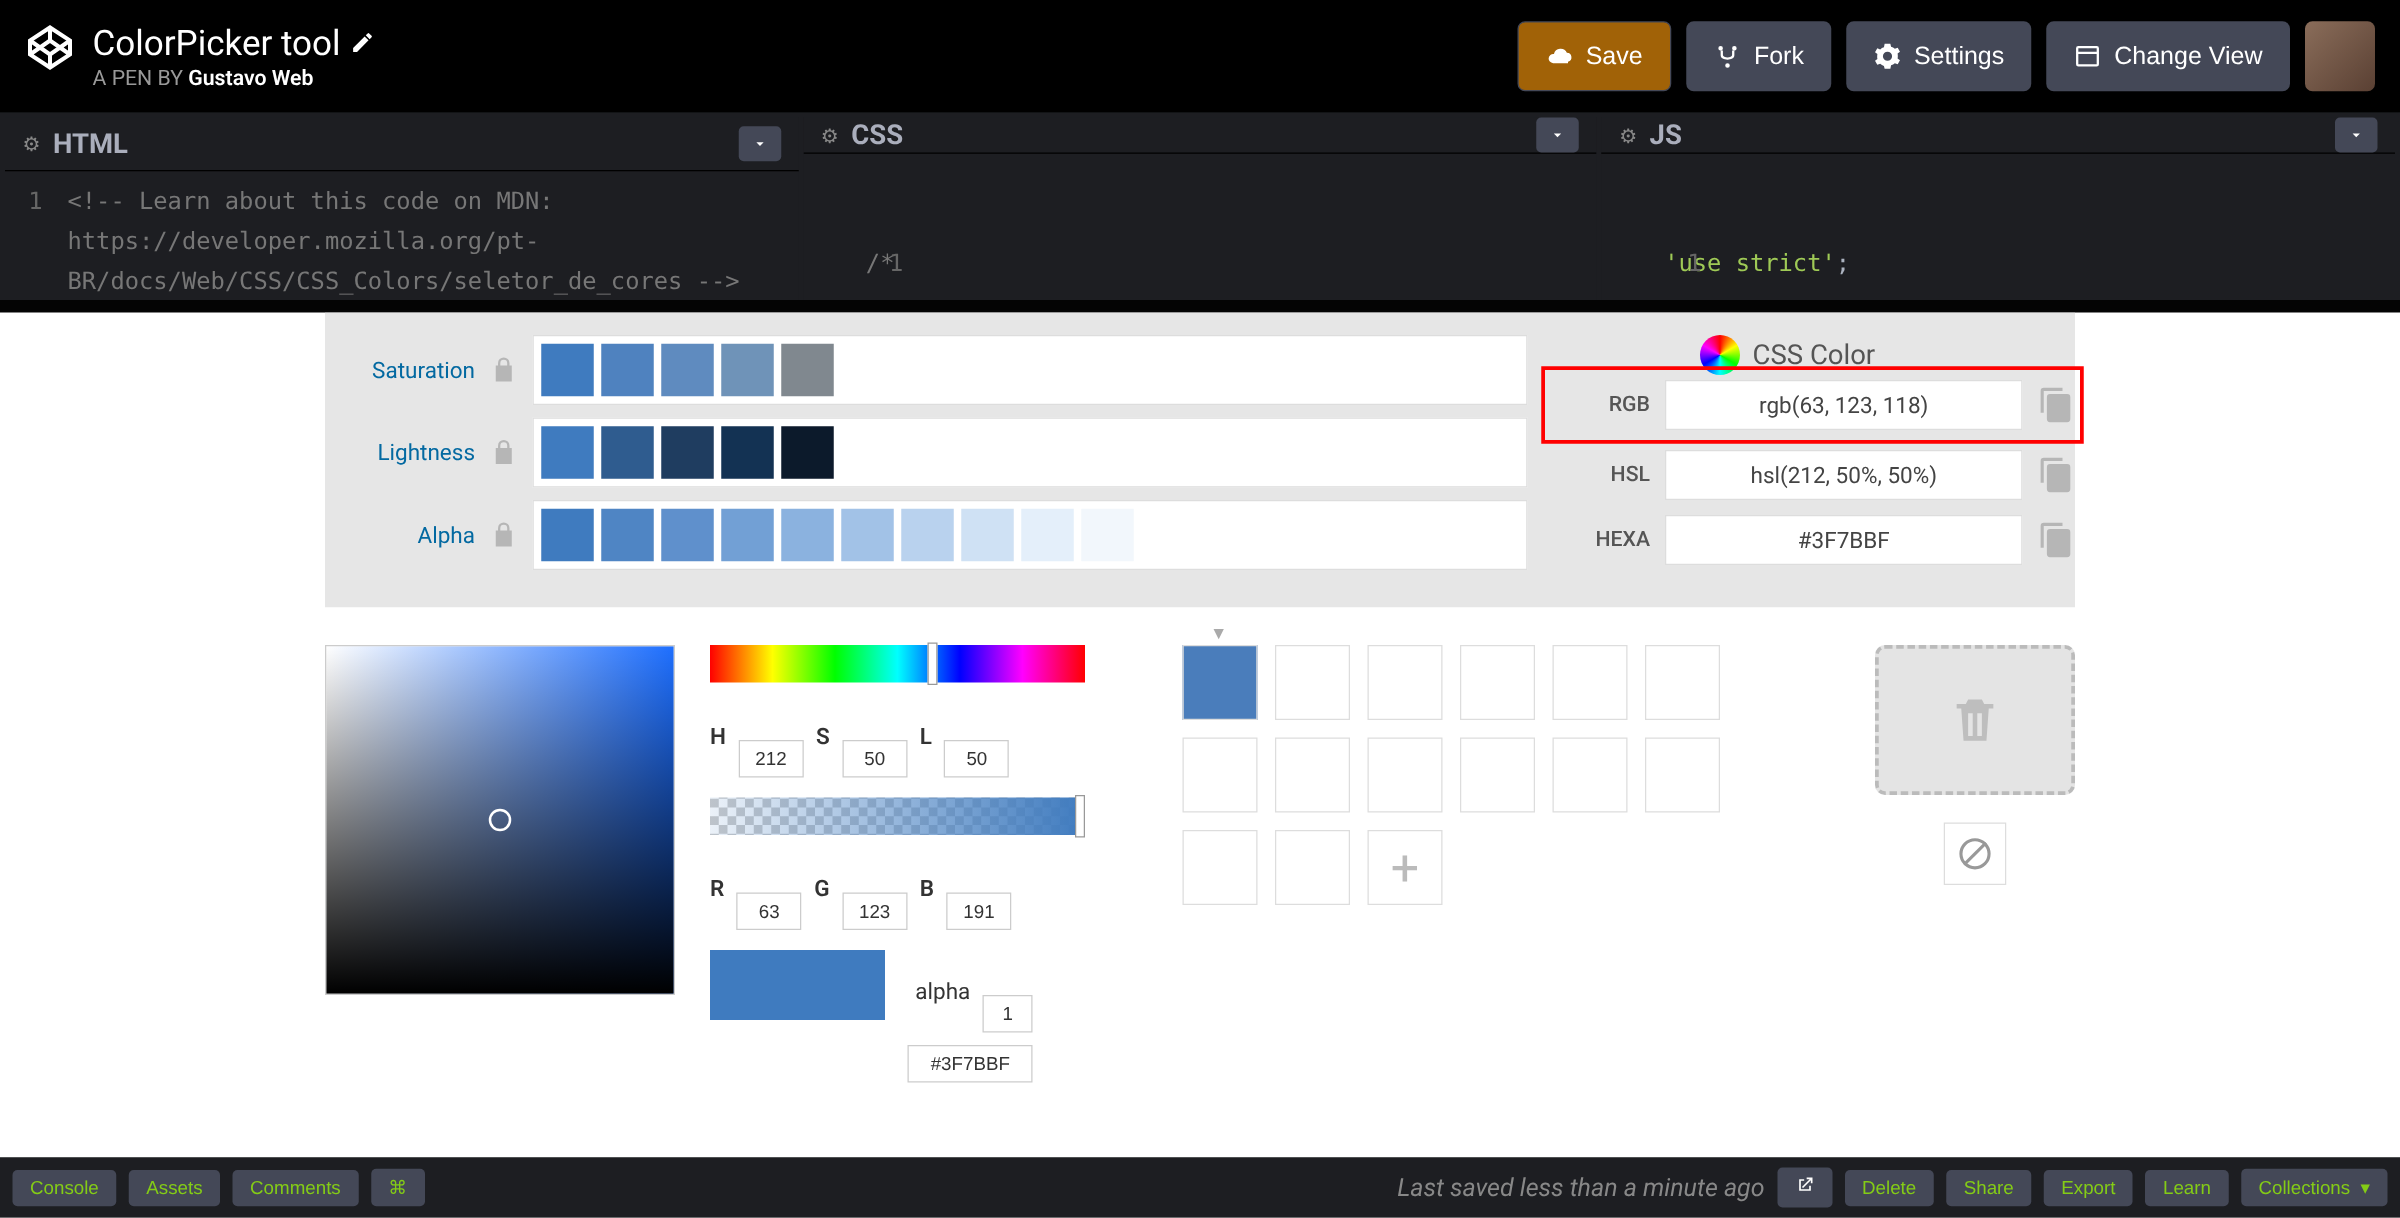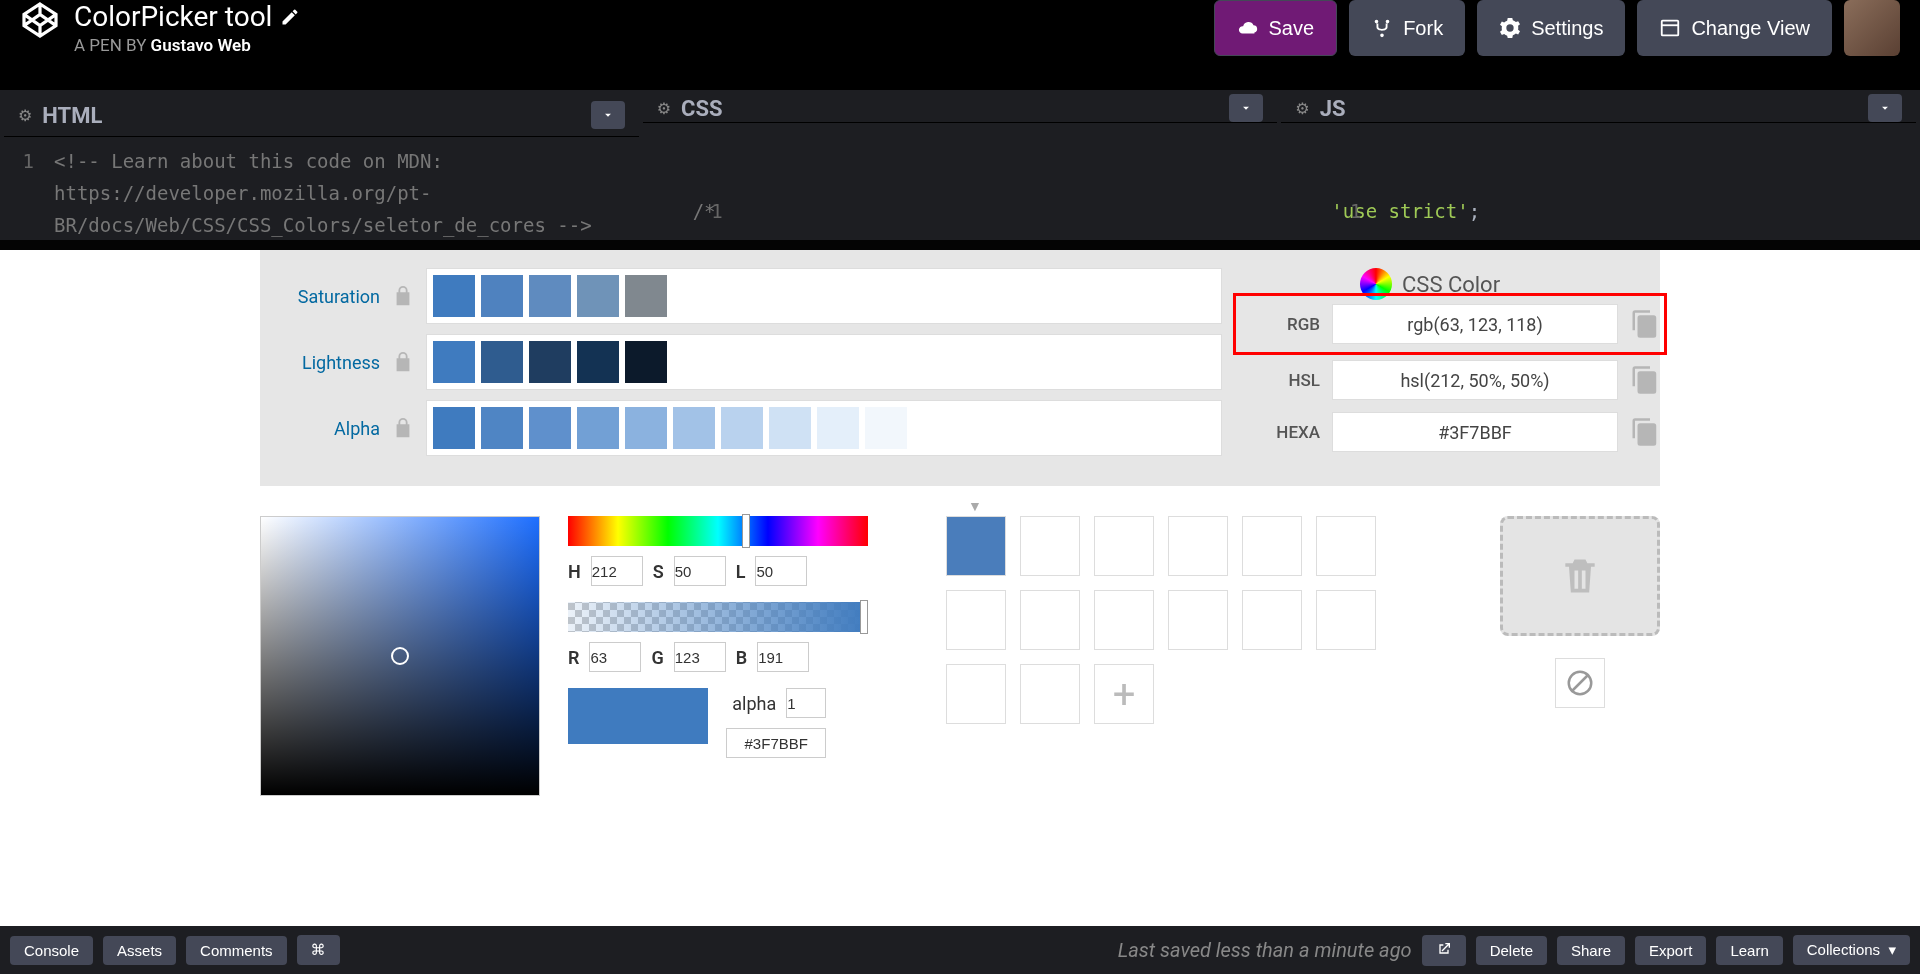--- a/index.html
+++ b/index.html
@@ -1,26 +1,26 @@
 <!DOCTYPE html>
 <html><head>
 <meta charset="utf-8">
 <style>
 * { margin:0; padding:0; box-sizing:border-box; }
 body { font-family:-apple-system,BlinkMacSystemFont,"Segoe UI",Roboto,sans-serif; background:#131417; color:#fff; width:1920px; height:974px; overflow:hidden; position:relative; }
-.header { height:90px; background:#000; display:flex; align-items:flex-start; padding:0 20px; }
+.header { height:90px; background:#000; display:flex; align-items:center; padding:0 20px; }
 .logo-block { display:flex; align-items:flex-start; gap:14px; }
 .logo-block svg { flex:none; }
 .title-wrap { display:flex; flex-direction:column; }
 .pen-title { font-size:28px; font-weight:400; color:#fff; display:flex; align-items:center; gap:8px; }
 .pen-byline { font-size:17px; color:#999; margin-top:2px; }
 .pen-byline .author { color:#fff; font-weight:600; }
 .header-actions { margin-left:auto; display:flex; gap:12px; align-items:center; }
 .hbtn { background:#444857; color:#fff; border:none; padding:0 22px; height:56px; font-size:20px; border-radius:6px; display:flex; align-items:center; gap:10px; cursor:pointer; }
-.hbtn.dark { background:#701a75; border:1px solid #444857; }
+.hbtn.dark { background:#a16207; border:1px solid #444857; }
 .avatar { width:56px; height:56px; border-radius:6px; background:linear-gradient(135deg,#8a6d5a,#5a4033); }
 .panels { display:flex; height:150px; background:#1d1e22; gap:4px; padding:4px 4px 0; }
 .panel { flex:1; background:#1d1e22; display:flex; flex-direction:column; min-width:0; }
 .panel-head { height:48px; background:#1d1e22; display:flex; align-items:center; padding:0 14px; border-bottom:1px solid #000; }
 .panel-head .gear { margin-right:10px; color:#888; }
 .panel-head .lbl { font-size:22px; font-weight:700; color:#aaaebc; }
 .panel-head .chev { margin-left:auto; background:#444857; width:34px; height:28px; border-radius:4px; display:flex; align-items:center; justify-content:center; cursor:pointer; }
 .code { font-family:ui-monospace,Menlo,Consolas,monospace; font-size:19px; line-height:32px; padding:8px 8px 8px 50px; position:relative; white-space:pre-wrap; word-break:break-word; overflow:hidden; }
 .code .ln { position:absolute; left:0; width:40px; text-align:right; color:#666; padding-right:10px; user-select:none; }
 .c-comment { color:#777; }
@@ -46,38 +46,38 @@
 .css-row .copy { width:30px; height:30px; opacity:.5; }
 
 .tool-bot { background:#fff; padding:30px 0; margin:0 260px; display:flex; gap:28px; }
 .grad { width:280px; height:280px; background:linear-gradient(to top,#000,transparent),linear-gradient(to right,#fff,#1e6fff); position:relative; border:1px solid #ccc; }
 .grad .cursor { position:absolute; width:18px; height:18px; border:2px solid #fff; border-radius:50%; left:50%; top:50%; transform:translate(-50%,-50%); }
 .ctrl-col { width:300px; }
 .hue-bar { height:30px; background:linear-gradient(to right,red,yellow,lime,cyan,blue,magenta,red); position:relative; }
 .hue-bar .knob { position:absolute; top:-2px; bottom:-2px; width:8px; background:#fff; border:1px solid #999; left:58%; }
 .hsl-row,.rgb-row { display:flex; gap:10px; align-items:center; margin-top:10px; }
 .mini-lbl { font-size:18px; font-weight:600; color:#333; }
-.mini-inp { width:52px; height:30px; border:1px solid #ccc; text-align:left; font-size:15px; background:#fff; color:#333; }
+.mini-inp { width:52px; height:30px; border:1px solid #ccc; text-align:center; font-size:15px; background:#fff; color:#333;margin-top:36px; }
 .alpha-bar { height:30px; background:linear-gradient(to right,rgba(63,123,191,.1),rgba(63,123,191,1)),repeating-conic-gradient(#ccc 0 25%,#fff 0 50%) 0/14px 14px; margin-top:16px; position:relative; }
 .alpha-bar .knob { position:absolute; top:-2px; bottom:-2px; width:8px; background:#fff; border:1px solid #999; right:0; }
 .current-sw { width:140px; height:56px; background:#3f7bbf; display:inline-block; margin-top:16px; vertical-align:top; }
 .alpha-row { display:inline-flex; flex-direction:column; gap:10px; margin-left:14px; margin-top:16px; }
 .hex-inp { width:100px; height:30px; border:1px solid #ccc; text-align:center; font-size:15px; background:#fff; color:#333; }
 .sample-grid { display:flex; flex-direction:column; gap:14px; margin-left:50px; }
 .sample-row { display:flex; gap:14px; }
 .sample { width:60px; height:60px; border:1px solid #ddd; background:#fff; }
 .sample.filled { background:#4a7dbb; }
 .sample.add { display:flex; align-items:center; justify-content:center; font-size:40px; color:#bbb; }
 .caret-down { position:absolute; top:-18px; left:22px; color:#aaa; font-size:14px; }
 .trash-zone { margin-left:auto; display:flex; flex-direction:column; gap:22px; align-items:center; }
 .trash { width:160px; height:120px; border:3px dashed #bbb; border-radius:8px; background:#e4e4e4; display:flex; align-items:center; justify-content:center; }
 .trash svg { opacity:.5; }
 .noinput { width:50px; height:50px; border:1px solid #ddd; display:flex; align-items:center; justify-content:center; }
 .footer { position:absolute; bottom:0; left:0; right:0; height:48px; background:#1d1e22; display:flex; align-items:center; padding:0 10px; gap:10px; font-size:16px; }
-.fbtn { background:#444857; color:#ffffff; border:none; padding:6px 14px; border-radius:4px; cursor:pointer; font-size:15px; }
+.fbtn { background:#444857; color:#84cc16; border:none; padding:6px 14px; border-radius:4px; cursor:pointer; font-size:15px; }
 .fstatus { margin-left:auto; color:#888; font-style:italic; font-size:20px; }
 </style>
 </head>
 <body>
 
 <div class="header">
   <div class="logo-block">
     <svg width="40" height="40" viewBox="0 0 100 100">
         <path fill="none" stroke="#fff" stroke-width="8" d="M50 10 L90 36 V64 L50 90 L10 64 V36 Z M50 10 V36 M50 90 V64 M10 36 L50 64 L90 36 M10 64 L50 36 L90 64"></path>
       </svg>

